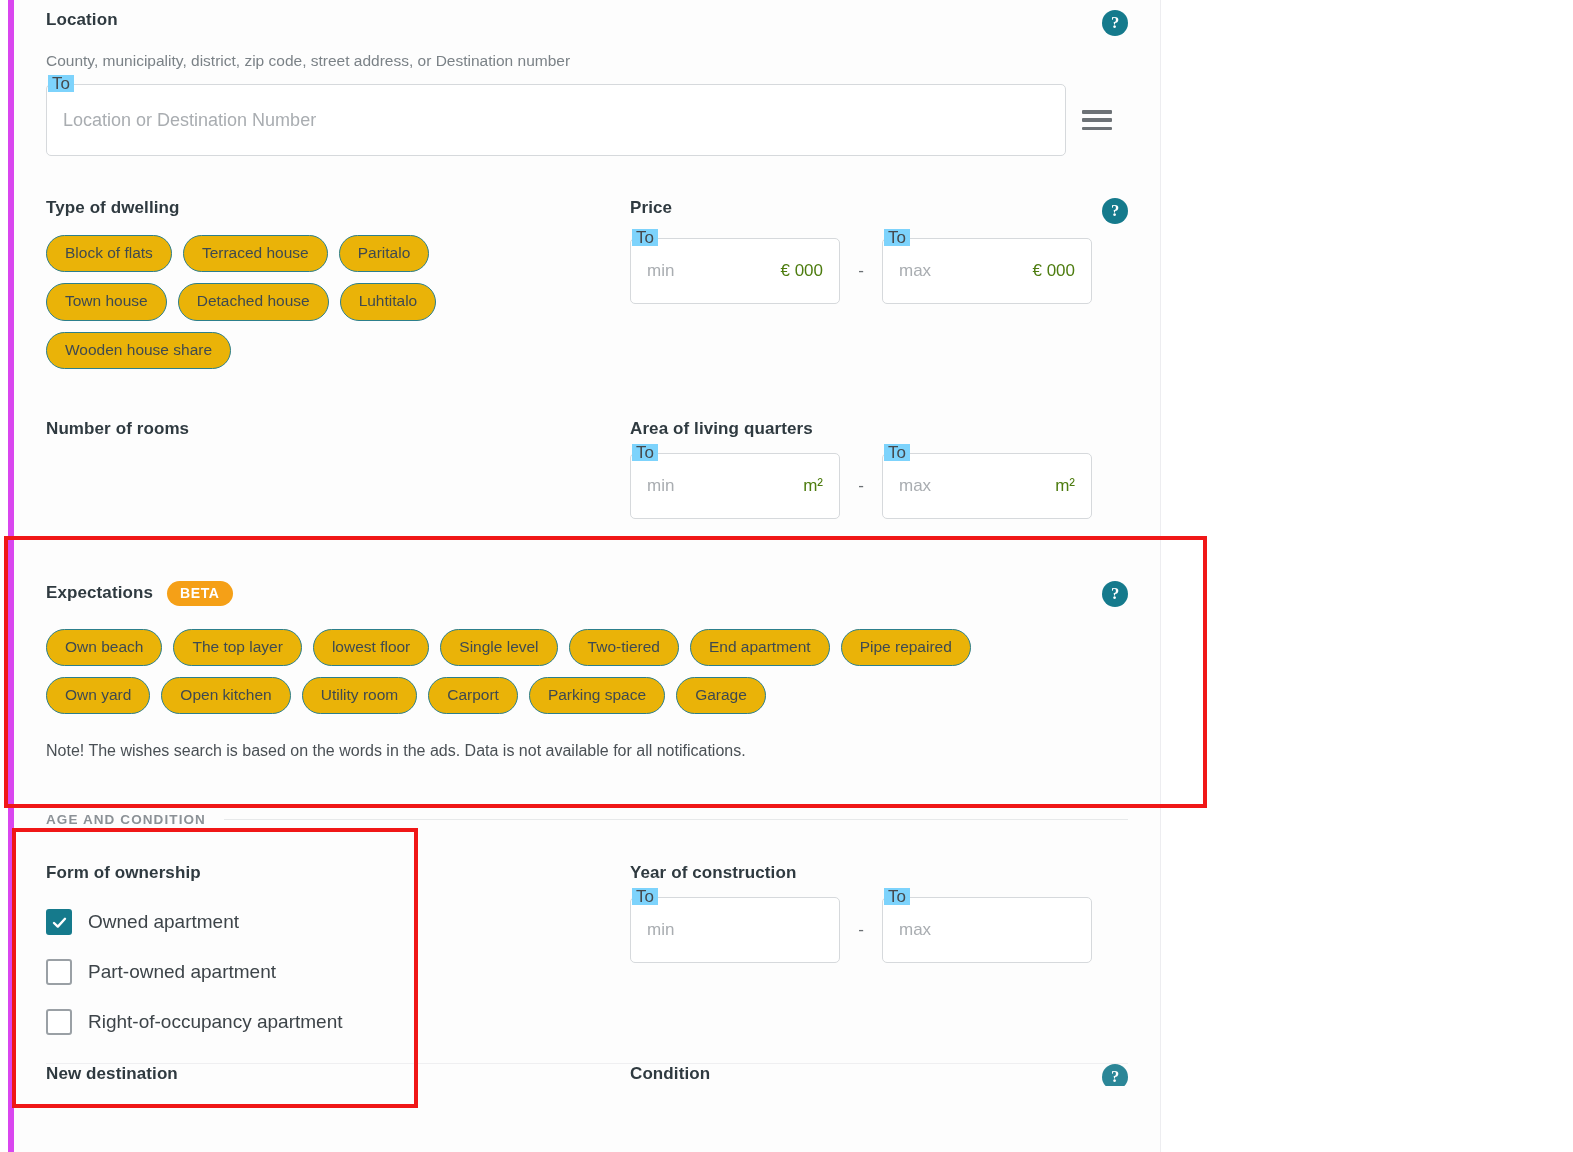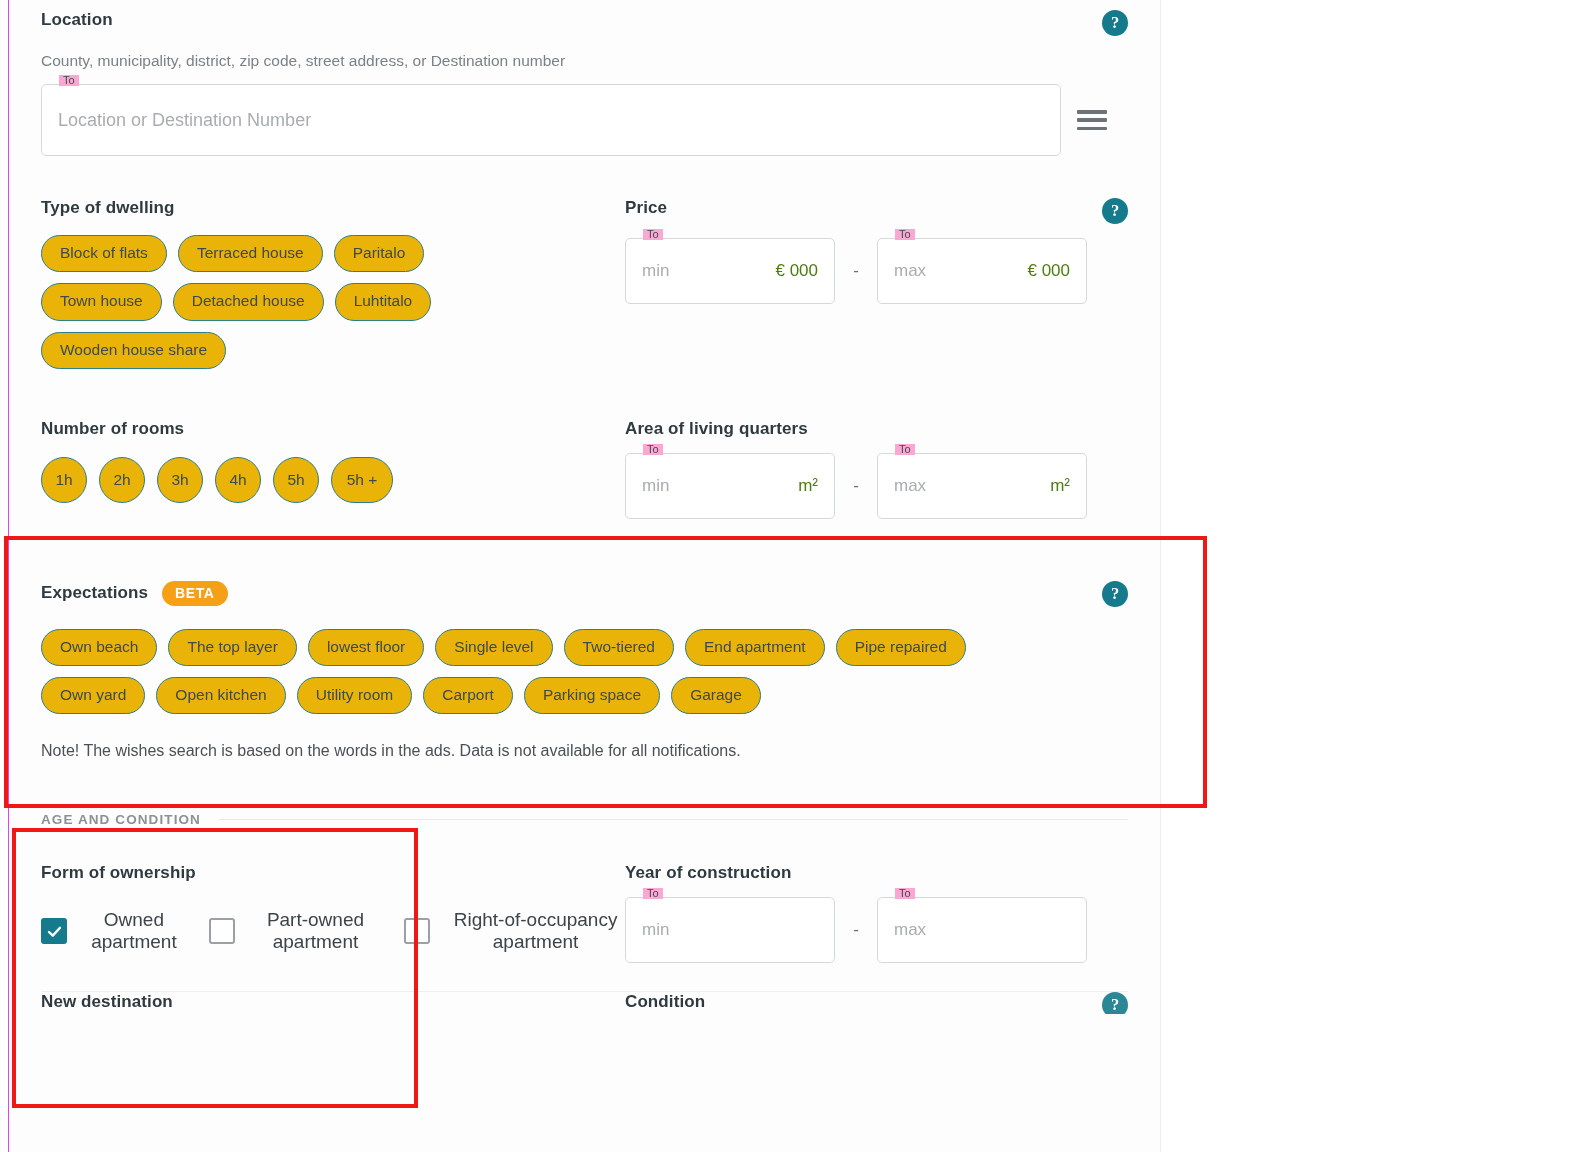--- a/index.html
+++ b/index.html
@@ -16,21 +16,21 @@
     overflow: hidden;
     background: #ffffff;
   }
   
   .content-col {
     position: absolute;
     left: 8px;
     top: 0;
     width: 1153px;
     height: 1152px;
-    border-left: 1px solid #d946ef;
+    border-left: 6px solid #d946ef;
     border-right: 1px solid #ededf0;
     background: #fdfdfd;
   }
   .inner { padding: 0 32px; }
 
   
   .block { position: relative; }
   .field-title {
     font-size: 17px;
     font-weight: bold;
@@ -62,24 +62,24 @@
     border-radius: 5px;
     background: #ffffff;
     height: 66px;
     display: flex;
     align-items: center;
     padding: 0 16px;
   }
   .ofield > legend,
   .ofield .legend {
     position: absolute;
-    top: -10px; left: 17px;
-    background: #f9a8d4;
+    top: -10px; left: 1px;
+    background: #7dd3fc;
     padding: 0 4px;
-    font-size: 11px;
+    font-size: 17px;
     color: #45494d;
     line-height: 1;
   }
   .ofield input {
     border: 0; outline: 0; background: transparent;
     font-family: "Liberation Sans", sans-serif;
     font-size: 17px;
     color: #3d4449;
     width: 100%;
     padding: 0;
@@ -233,28 +233,20 @@
               <input type="text" placeholder="max" style="">
               <span class="suffix">€ 000</span>
             </div>
           </div>
         </div>
       </div>
 
       <div style="display:flex;margin-top:50px;">
         <div class="block" style="width:584px;">
           <div class="field-title">Number of rooms</div>
-          <div class="chips" style="margin-top:18px;gap:12px;">
-            <div class="chip round">1h</div>
-            <div class="chip round">2h</div>
-            <div class="chip round">3h</div>
-            <div class="chip round">4h</div>
-            <div class="chip round">5h</div>
-            <div class="chip round wide">5h +</div>
-          </div>
         </div>
 
         <div class="block" style="flex:1;">
           <div class="field-title">Area of living quarters</div>
           <div class="range-row" style="margin-top:14px;">
             <div class="ofield">
               <span class="legend">To</span>
               <input type="text" placeholder="min" style="">
               <span class="suffix">m²</span>
             </div>
@@ -299,21 +291,21 @@
       <div class="block" style="margin-top:52px;">
         <div class="sec-head">
           <span>AGE AND CONDITION</span>
           <span class="rule"></span>
         </div>
 
         <div style="display:flex;margin-top:36px;">
           <div class="block" style="width:584px;">
             <div class="field-title">Form of ownership</div>
 
-            <div style="margin-top:26px;display:flex;flex-direction:row;gap:24px;text-align:center;">
+            <div style="margin-top:26px;display:flex;flex-direction:column;gap:24px;">
               <div class="cbrow">
                 <span class="cbox checked">
                   <svg width="17" height="17" viewBox="0 0 17 17">
                       <path d="M3 9 L6.8 12.6 L14 4.8" fill="none" stroke="#ffffff" stroke-width="2.4" stroke-linecap="round" stroke-linejoin="round"></path>
                     </svg>
                 </span>
                 <span class="cblabel">Owned apartment</span>
               </div>
 
               <div class="cbrow">

